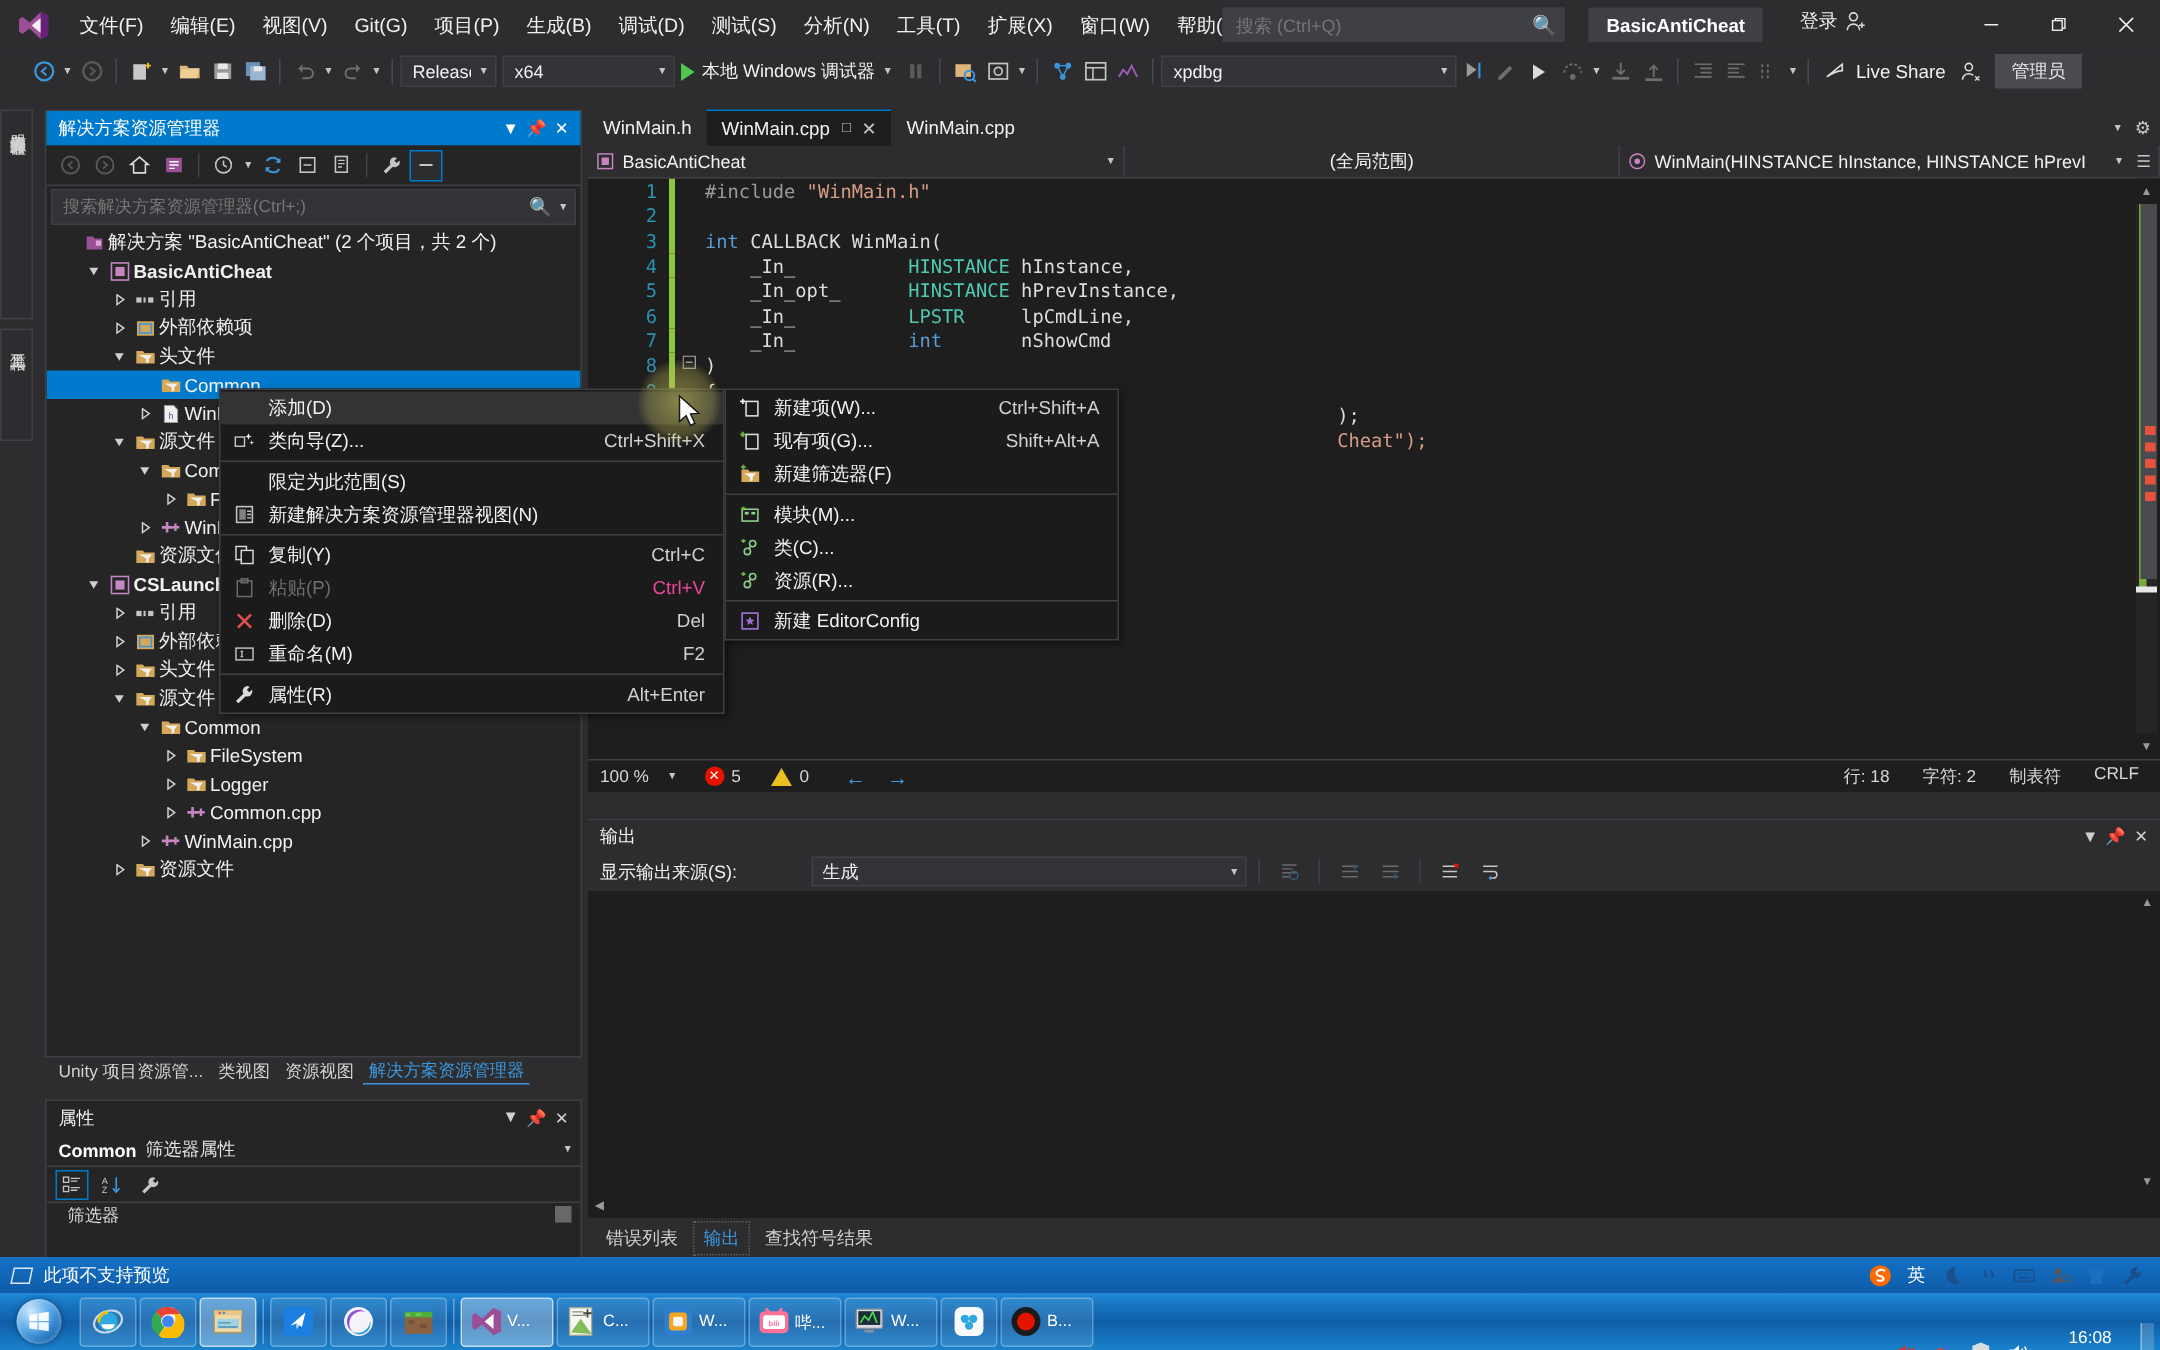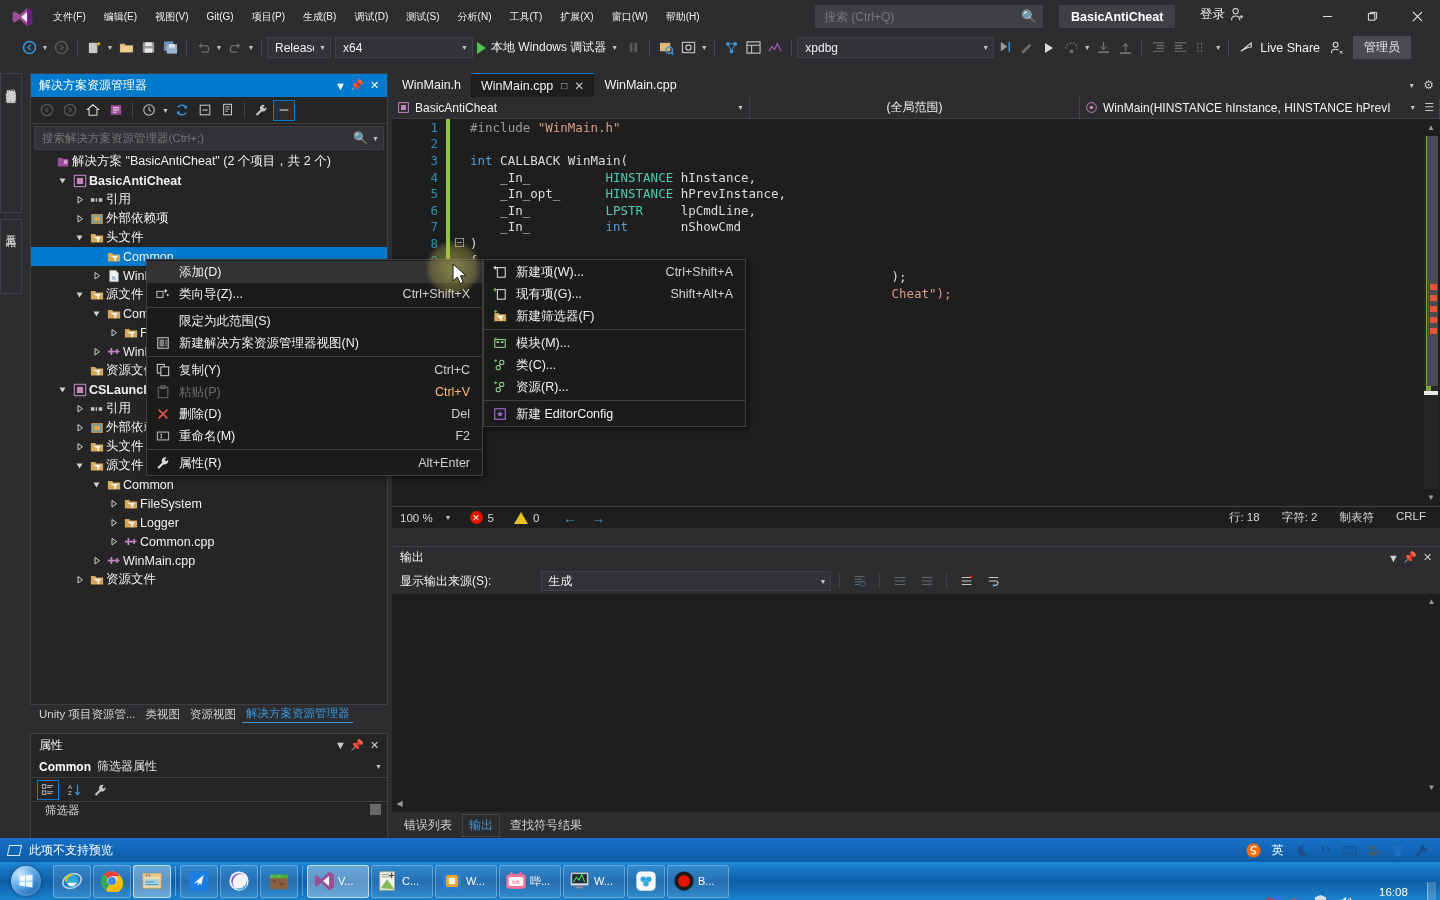--- a/index.html
+++ b/index.html
@@ -11,21 +11,21 @@
     color:#f1f1f1;
     -webkit-font-smoothing:antialiased;
   }
   .vs-root { position:relative; width:1440px; height:838px; background:#2d2d30; overflow:hidden; }
 
   
   .titlebar { position:absolute; left:0; top:0; width:1440px; height:33px; background:#2d2d30; display:flex; align-items:center; }
   .vs-logo { width:44px; height:33px; display:flex; align-items:center; justify-content:center; }
   .vs-logo svg { width:22px; height:22px; }
   .menubar { display:flex; align-items:center; height:33px; }
-  .menu-item { padding:5px 9px; color:#f1f1f1; font-size:10px; white-space:nowrap; cursor:default; }
+  .menu-item { padding:5px 9px; color:#f1f1f1; font-size:13px; white-space:nowrap; cursor:default; }
   .search-box { position:absolute; left:815px; top:5px; width:228px; height:23px; background:#3f3f46; border:1px solid #3f3f46; display:flex; align-items:center; padding:0 4px 0 8px;gap:25px; }
   .search-box input { background:transparent; border:none; outline:none; color:#a5a5a5; font-size:12px; width:190px; font-family:inherit; }
   .search-ic { margin-left:auto; color:#c5c5c5; font-size:13px; }
   .win-title { position:absolute; left:1059px; top:5px; height:23px; background:#3f3f46; display:flex; align-items:center; padding:0 12px; font-weight:bold; font-size:12.5px; color:#fff; }
   .acct { position:absolute; left:1200px; top:6px; display:flex; align-items:center; gap:5px; font-size:12.5px; color:#f1f1f1; }
   .acct svg { width:15px; height:15px; }
   .wbtns { position:absolute; right:0; top:0; display:flex; height:33px; }
   .wbtn { width:45px; height:33px; display:flex; align-items:center; justify-content:center; color:#f1f1f1; }
   .wbtn svg { width:11px; height:11px; }
 
@@ -161,21 +161,21 @@
 
   
   .cmenu { position:absolute; background:#1b1b1c; border:1px solid #3f3f46; z-index:60; box-shadow:2px 2px 5px rgba(0,0,0,.5); padding:1px 0; }
   .mi { height:22px; display:flex; align-items:center; font-size:12.5px; color:#f1f1f1; padding-right:12px; }
   .mi.hl { background:#333334; }
   .mi.dis { color:#6d6d6d; }
   .mi .mic { width:32px; display:flex; align-items:center; justify-content:center; flex:0 0 32px; }
   .mi .mic svg { width:14px; height:14px; }
   .mi .mlb { flex:1; white-space:nowrap; }
   .mi .msc { color:#d0d0d0; margin-left:24px; white-space:nowrap; font-size:12.5px; }
-  .mi.dis .msc { color:#fdba74; }
+  .mi.dis .msc { color:#ec4899; }
   .msep { height:1px; background:#3f3f46; margin:2px 0 2px 0; }
   .cursor-glow { position:absolute; width:56px; height:56px; border-radius:50%; background:radial-gradient(circle,rgba(205,200,90,.55) 0%,rgba(190,185,80,.30) 55%,rgba(180,175,70,0) 72%); z-index:70; pointer-events:none; }
   .cursor-arrow { position:absolute; z-index:71; pointer-events:none; }
 
   
   .preview-bar { position:absolute; left:0; top:838px; width:1440px; height:24px;
      background:linear-gradient(180deg,#1471c6 0%,#0f5ca8 100%); display:flex; align-items:center; padding-left:8px; gap:8px; color:#fff; font-size:12px; }
   .preview-bar .sq { width:13px;height:11px;border:1.5px solid #dce8f5; transform:skewX(-12deg); }
   .taskbar { position:absolute; left:0; top:862px; width:1440px; height:38px;
      background:linear-gradient(180deg,#1f8ada 0%,#1876c2 18%,#0f5fa8 52%,#1a82cc 100%);
@@ -322,21 +322,21 @@
           <path d="M10 3l3 3-3 3z" fill="#c5c5c5"></path>
         </svg>
       </div>
     <div class="tb-caret">▼</div>
     <div class="tb-sep"></div>
 
     <div class="tb-combo" style="width:64px;margin-right:4px;">
       <span class="cv">Release</span>
       <span class="cc">▼</span>
     </div>
-    <div class="tb-combo" style="width:138px;gap:40px;">
+    <div class="tb-combo" style="width:115px;gap:40px;">
       <span class="cv">x64</span>
       <span class="cc">▼</span>
     </div>
 
     <div class="tb-run">
       <span class="tri-g"></span>
       <span>本地 Windows 调试器</span>
       <span class="cc" style="color:#c5c5c5;font-size:7px;">▼</span>
     </div>
     <div class="tb-ic dim">

